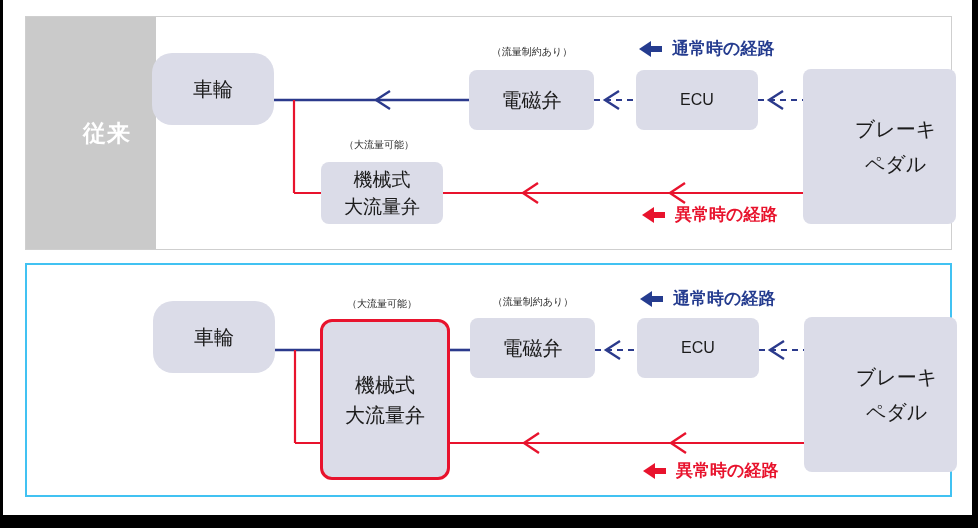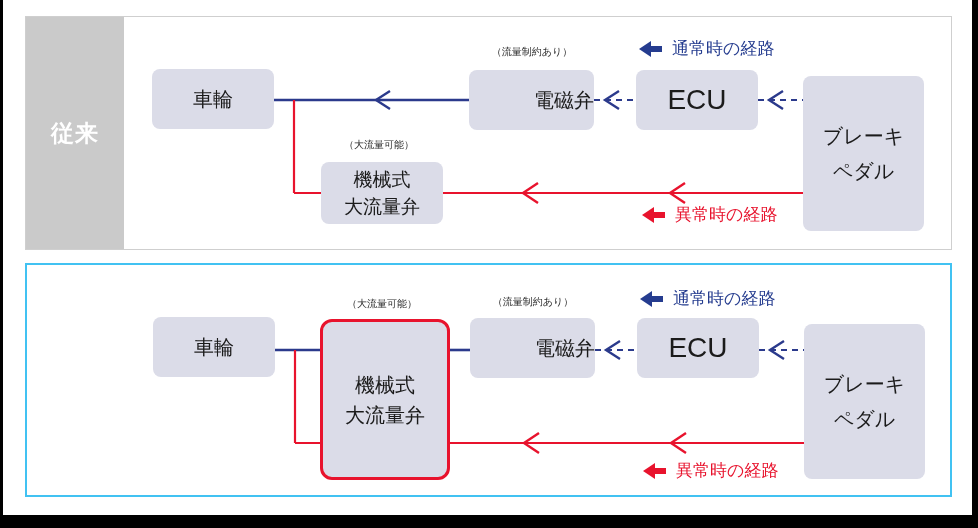--- a/index.html
+++ b/index.html
@@ -11,46 +11,46 @@
   
   .frame-left{position:absolute;left:0;top:0;width:3px;height:528px;background:#000;}
   .frame-right{position:absolute;right:0;top:0;width:6px;height:528px;background:#000;}
   .frame-bottom{position:absolute;left:0;bottom:0;width:978px;height:13px;background:#000;}
 
   .panel{position:absolute;left:25px;width:927px;height:234px;background:#ffffff;box-sizing:border-box;}
   .panel.conventional{top:16px;border:1px solid #cfcfcf;}
   .panel.new{top:263px;border:2px solid #41c2f2;}
 
   .band{position:absolute;left:0;top:0;bottom:0;width:98px;display:flex;align-items:center;justify-content:center;}
-  .panel.conventional .band{background:#cacaca;}
+  .panel.conventional .band{background:#cacaca;padding-left:32px;}
   .panel.new .band{background:#41c2f2;}
   .band-label{color:#ffffff;font-weight:bold;font-size:23px;letter-spacing:1px;}
 
   .lines{position:absolute;left:0;top:0;overflow:visible;}
 
   .box{
     position:absolute;background:#dbdce8;border-radius:8px;
     display:flex;align-items:center;justify-content:center;
     font-size:20px;color:#1b1b1b;text-align:center;
   }
-  .wheel{left:126px;top:52px;width:122px;height:60px;}
-  .solenoid{left:443px;top:53px;width:125px;height:60px;justify-content:flex-end;}
-  .ecu{left:610px;top:53px;width:122px;height:60px;font-size:28px;}
-  .pedal{left:777px;top:59px;width:121px;height:155px;flex-direction:column;line-height:35px;}
+  .wheel{left:126px;top:36px;width:122px;height:72px;border-radius:20px;}
+  .solenoid{left:443px;top:53px;width:125px;height:60px;}
+  .ecu{left:610px;top:53px;width:122px;height:60px;font-size:16px;}
+  .pedal{left:777px;top:52px;width:121px;height:155px;flex-direction:column;line-height:35px;padding-left:32px;}
   .valve-sm{left:295px;top:145px;width:122px;height:62px;flex-direction:column;line-height:27px;font-size:19px;}
   .valve-lg{left:293px;top:54px;width:124px;height:155px;flex-direction:column;line-height:30px;
             border:3px solid #e8132d;border-radius:12px;}
 
   .note{position:absolute;font-size:10px;color:#2a2a2a;transform:translateX(-50%);white-space:nowrap;}
   .p1-note-solenoid{left:506px;top:28px;}
   .p1-note-valve{left:353px;top:121px;}
   .p2-note-solenoid{left:506px;top:30px;}
   .p2-note-valve{left:355px;top:32px;}
 
-  .legend{position:absolute;display:flex;align-items:center;gap:9px;font-weight:normal;font-size:17px;white-space:nowrap;}
+  .legend{position:absolute;display:flex;align-items:center;gap:9px;font-weight:bold;font-size:17px;white-space:nowrap;}
   .legend.normal{color:#253c8f;}
   .legend.abnormal{color:#e8132d;justify-content:space-between;}
   .p1-legend-normal{left:613px;top:20px;}
   .p1-legend-abnormal{left:616px;top:186px;}
   .p2-legend-normal{left:613px;top:22px;}
   .p2-legend-abnormal{left:616px;top:194px;}
 
   .arrow-left{position:relative;display:inline-block;width:24px;height:16px;flex:0 0 24px;}
   .arrow-left::before{
     content:"";position:absolute;left:0;top:0;

